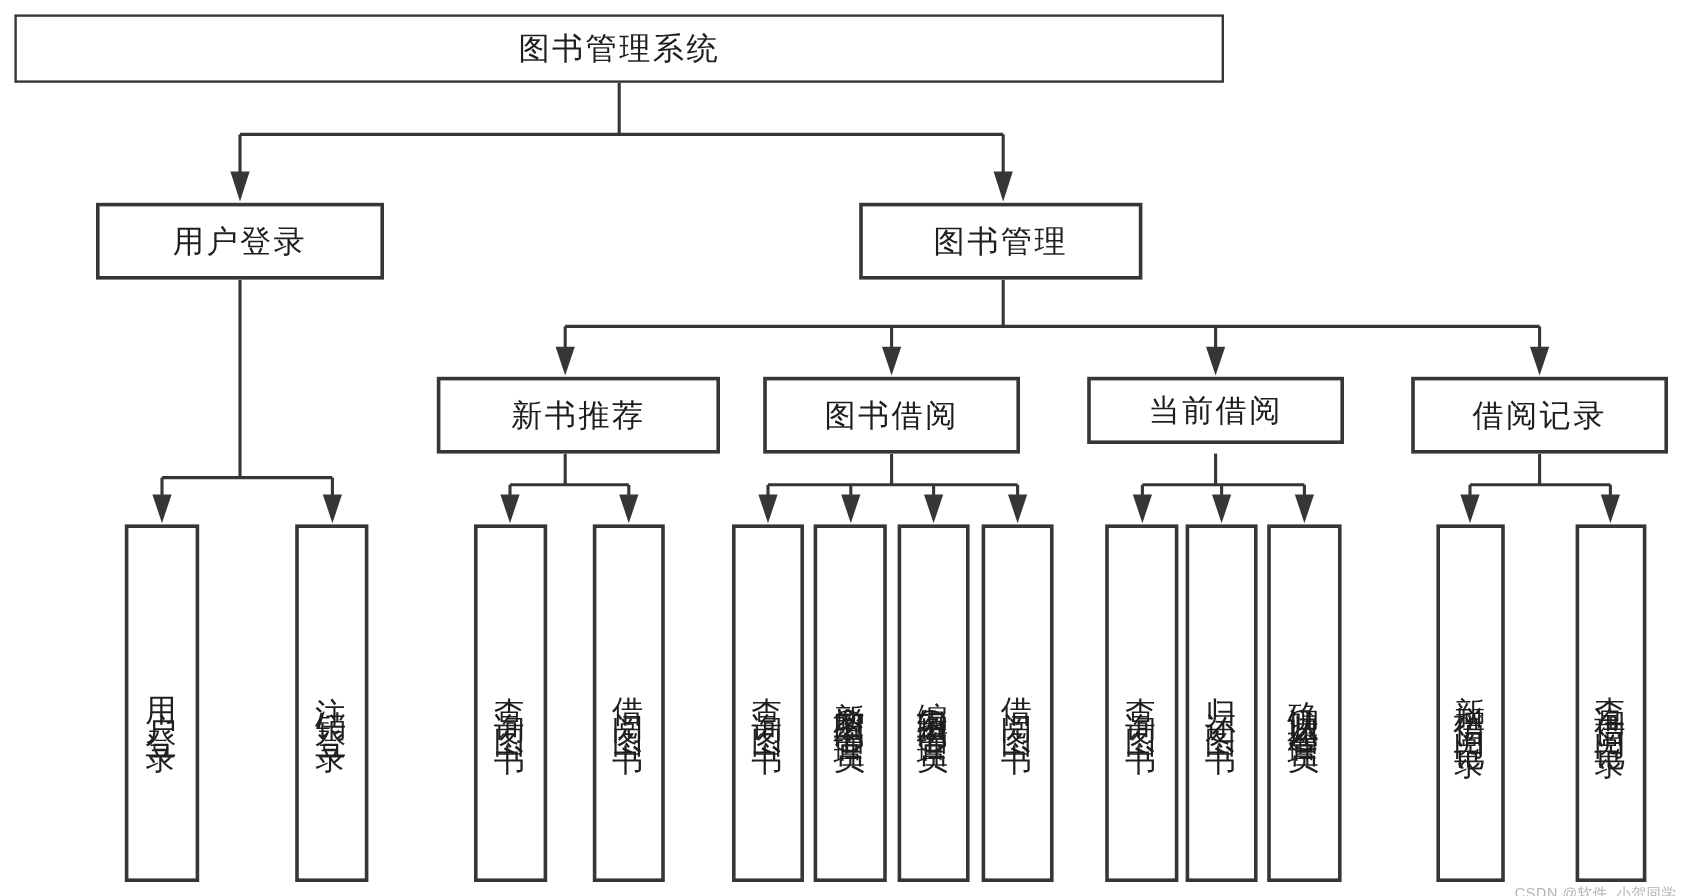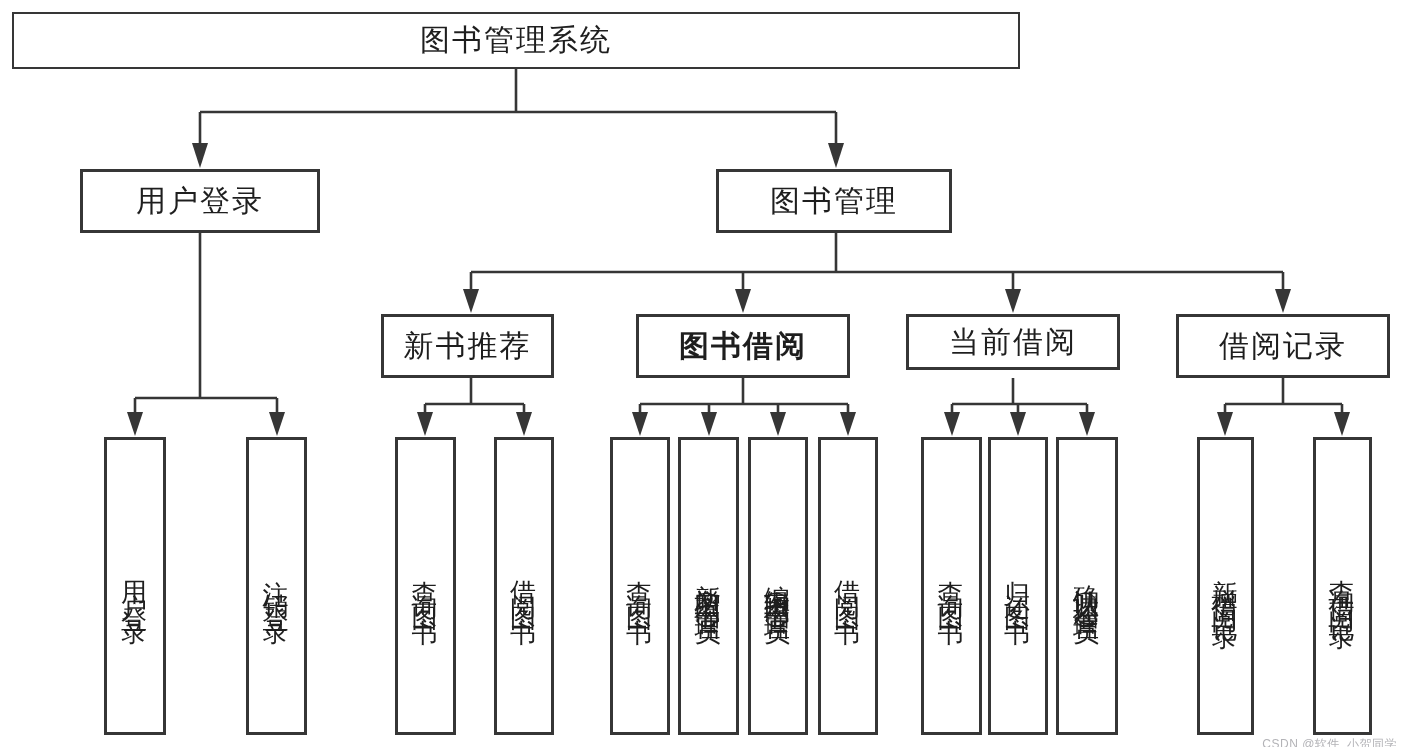--- a/index.html
+++ b/index.html
@@ -18,21 +18,21 @@
   }
   .box {
     position: absolute;
     box-sizing: border-box;
     background: #ffffff;
     border: 3px solid #363636;
     color: #1e1e1e;
     display: flex;
     align-items: center;
     justify-content: center;
-    font-size: 30px;
+    font-size: 26px;
     letter-spacing: 2px;
     text-align: center;
   }
   .box.root { border-width: 2.5px; }
   .leaf {
     position: absolute;
     box-sizing: border-box;
     top: 437px;
     height: 298px;
     background: #ffffff;
@@ -139,22 +139,22 @@
       <path class="edge" d="M1342 404 V414"></path>
       <polygon class="head" points="1334,412 1350,412 1342,436"></polygon>
     </g>
   </svg>
 
   <div class="box root" style="left:12px; top:12px; width:1008px; height:57px;">图书管理系统</div>
 
   <div class="box" style="left:80px; top:169px; width:240px; height:64px;">用户登录</div>
   <div class="box" style="left:716px; top:169px; width:236px; height:64px;">图书管理</div>
 
-  <div class="box" style="left:381px; top:314px; width:173px; height:64px;">新书推荐</div>
-  <div class="box" style="left:636px; top:314px; width:214px; height:64px;font-weight:bold;">图书借阅</div>
+  <div class="box" style="left:364px; top:314px; width:236px; height:64px;">新书推荐</div>
+  <div class="box" style="left:636px; top:314px; width:214px; height:64px;">图书借阅</div>
   <div class="box" style="left:906px; top:314px; width:214px; height:56px;">当前借阅</div>
   <div class="box" style="left:1176px; top:314px; width:214px; height:64px;">借阅记录</div>
 
   <div class="leaf sp-wide" style="left:104px; width:62px;">用户登录</div>
   <div class="leaf sp-wide" style="left:246px; width:61px;">注销登录</div>
 
   <div class="leaf sp-wide" style="left:395px; width:61px;">查询图书</div>
   <div class="leaf sp-wide" style="left:494px; width:60px;">借阅图书</div>
 
   <div class="leaf sp-wide" style="left:610px; width:60px;">查询图书</div>

